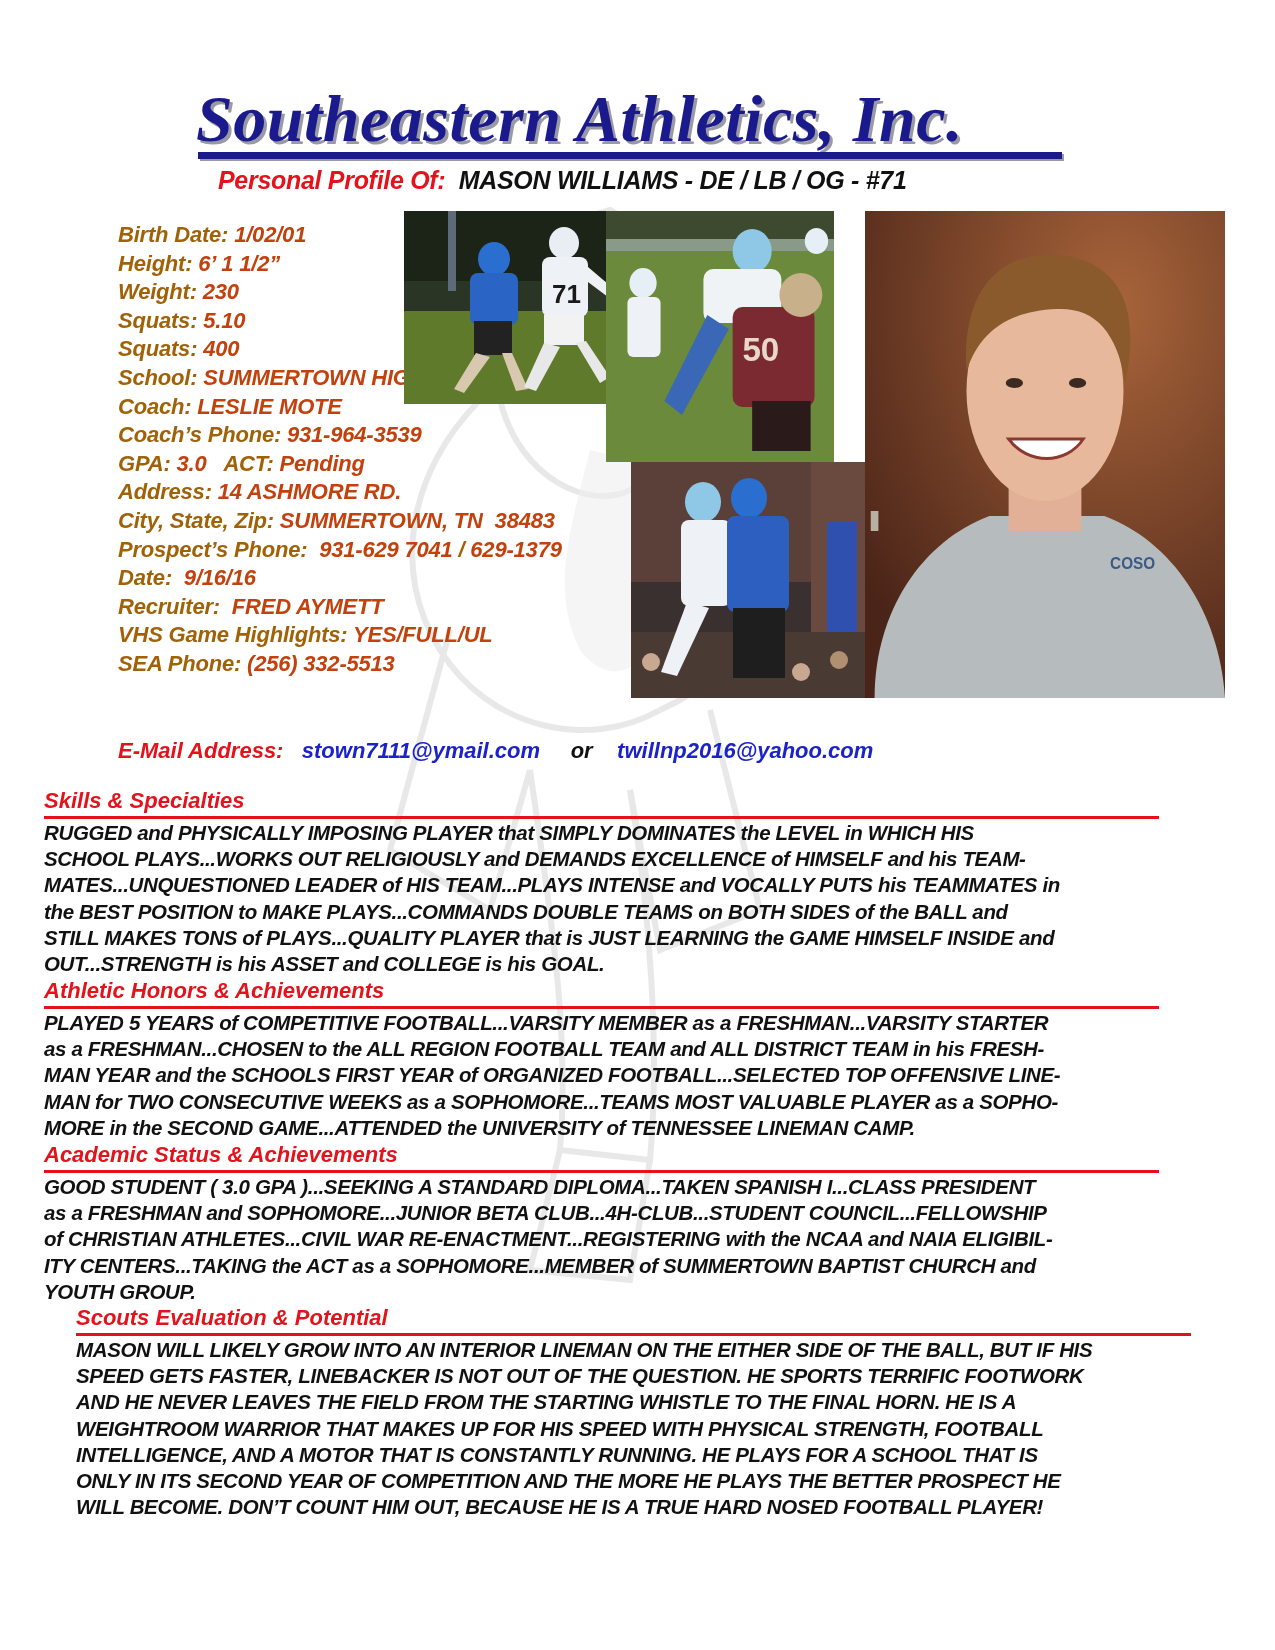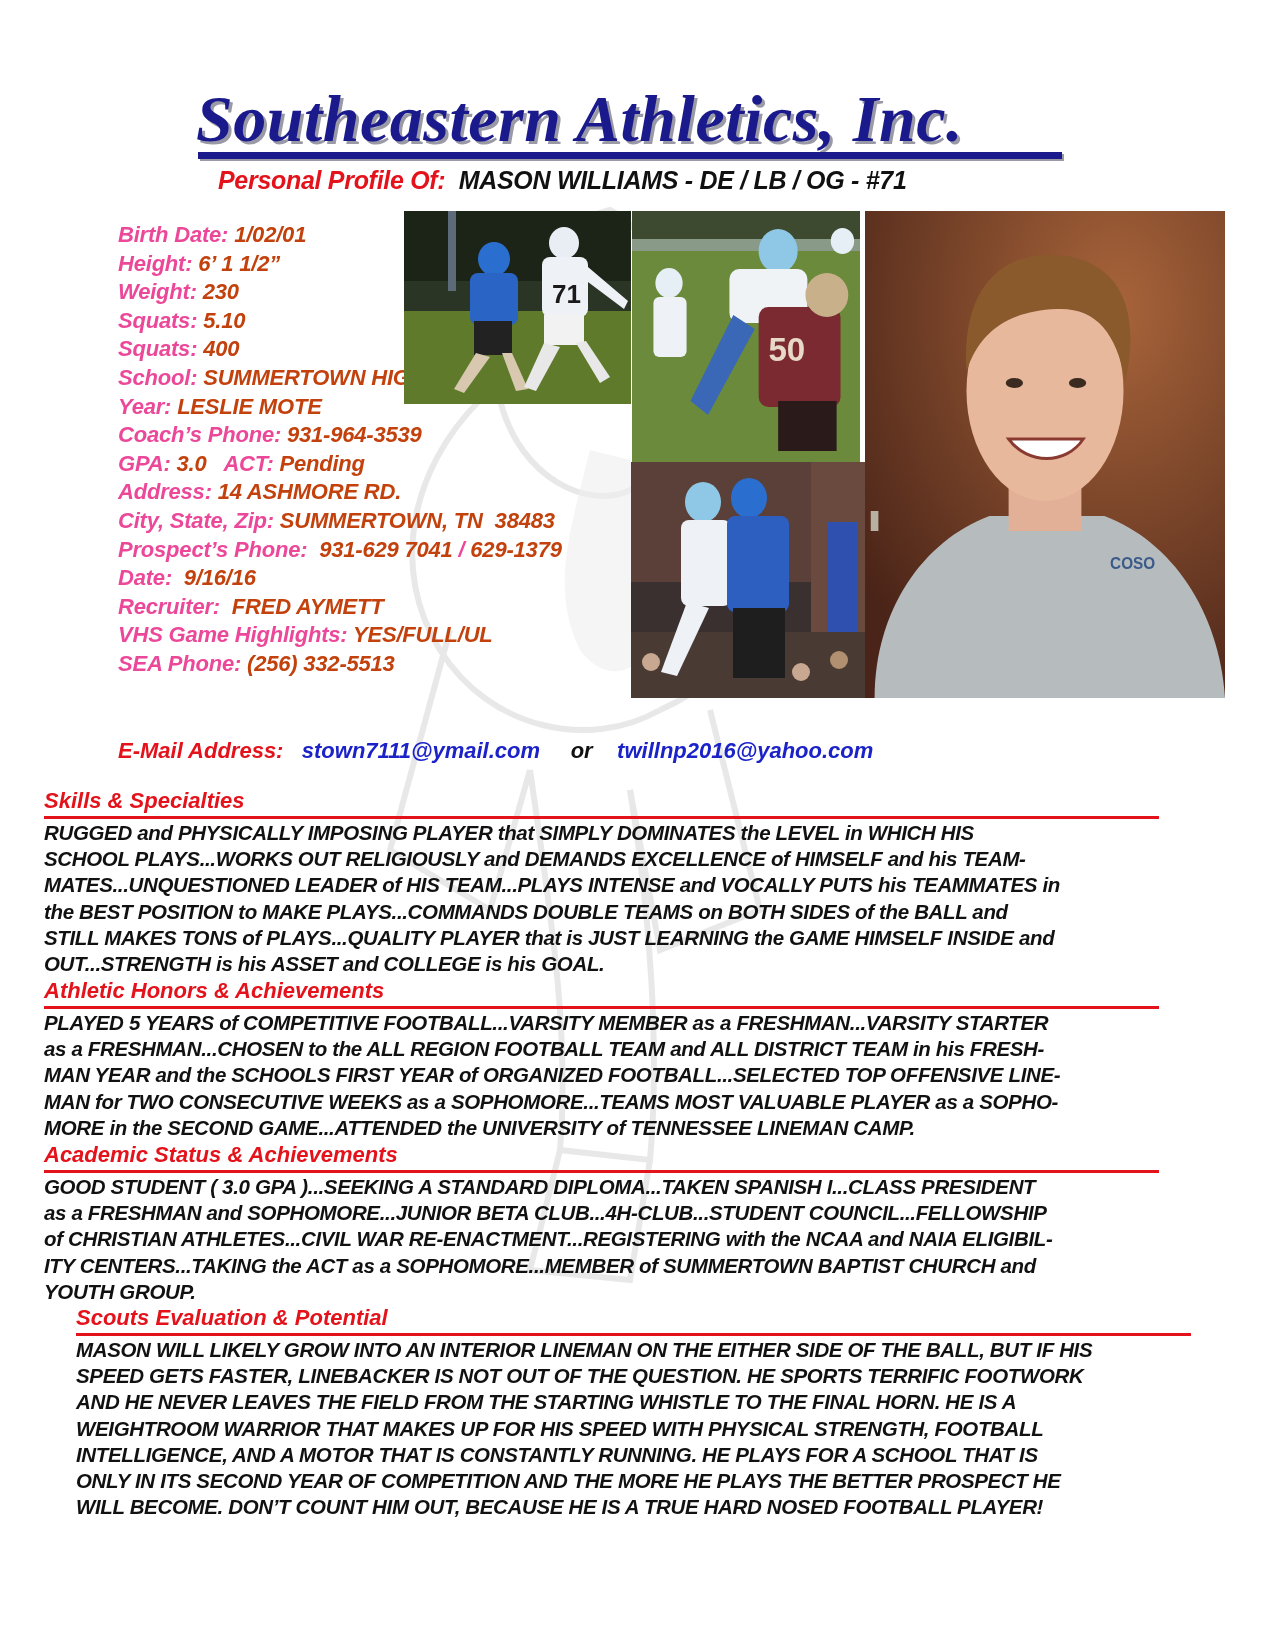--- a/index.html
+++ b/index.html
@@ -14,21 +14,21 @@
   .brand-rule { position: absolute; left: 198px; top: 152px; width: 864px; height: 7px;
                 background: #1a1a8c; box-shadow: 2px 2px 0 #9a9aa6; }
   .subtitle { position: absolute; left: 218px; top: 154px; font-size: 25px; font-weight: bold;
               font-style: italic; white-space: nowrap; letter-spacing: -0.3px; margin-top: 12px; }
   .red { color: #e3121b; }
   .blk { color: #111111; }
   .blue { color: #1b23c8; }
   .facts { position: absolute; left: 118px; top: 221px; width: 560px; }
   .fact { font-size: 22px; font-weight: bold; font-style: italic; line-height: 28.6px;
           white-space: nowrap; letter-spacing: -0.2px; }
-  .fact .lbl { color: #ec4899; }
+  .fact .lbl { color: #a16207; }
   .fact .val { color: #c2410c; }
   .email-row { position: absolute; left: 118px; top: 738px; font-size: 22px; font-weight: bold;
                font-style: italic; white-space: nowrap; }
   .photo { position: absolute; overflow: hidden; }
   .photo svg { width: 100%; height: 100%; display: block; }
   .section { position: absolute; left: 44px; width: 1120px; }
   .sec-head { font-size: 22px; font-weight: bold; font-style: italic; color: #e3121b;
               line-height: 30px; white-space: nowrap; }
   .sec-rule { height: 3px; background: #e3121b; width: 1115px; margin-top: 0px; }
   .sec-body { font-size: 20.5px; font-weight: bold; font-style: italic; color: #111111;
@@ -62,21 +62,21 @@
   <span class="blk">MASON WILLIAMS - DE / LB / OG - #71</span>
 </div>
 
 <div class="facts">
   <div class="fact"><span class="lbl">Birth Date:</span><span class="val"> 1/02/01</span></div>
   <div class="fact"><span class="lbl">Height:</span><span class="val">  6’ 1 1/2”</span></div>
   <div class="fact"><span class="lbl">Weight:</span><span class="val"> 230</span></div>
   <div class="fact"><span class="lbl">Squats:</span><span class="val">  5.10</span></div>
   <div class="fact"><span class="lbl">Squats:</span><span class="val"> 400</span></div>
   <div class="fact"><span class="lbl">School:</span><span class="val"> SUMMERTOWN HIGH SCHOOL</span></div>
-  <div class="fact"><span class="lbl">Year:</span><span class="val">  LESLIE MOTE</span></div>
+  <div class="fact"><span class="lbl">Coach:</span><span class="val">  LESLIE MOTE</span></div>
   <div class="fact"><span class="lbl">Coach’s Phone:</span><span class="val">  931-964-3539</span></div>
   <div class="fact"><span class="lbl">GPA:</span><span class="val" style="white-space:pre"> 3.0   </span><span class="lbl">ACT:</span><span class="val"> Pending</span></div>
   <div class="fact"><span class="lbl">Address:</span><span class="val">  14 ASHMORE RD.</span></div>
   <div class="fact"><span class="lbl">City, State, Zip:</span><span class="val" style="white-space:pre"> SUMMERTOWN, TN  38483</span></div>
   <div class="fact"><span class="lbl">Prospect’s Phone:</span><span class="val" style="white-space:pre">  931-629 7041 </span><span class="lbl">/</span><span class="val"> 629-1379</span></div>
   <div class="fact"><span class="lbl">Date:</span><span class="val" style="white-space:pre">  9/16/16</span></div>
   <div class="fact"><span class="lbl">Recruiter:</span><span class="val" style="white-space:pre">  FRED AYMETT</span></div>
   <div class="fact"><span class="lbl">VHS Game Highlights:</span><span class="val"> YES/FULL/UL</span></div>
   <div class="fact"><span class="lbl">SEA Phone:</span><span class="val"> (256) 332-5513</span></div>
 </div>
@@ -102,21 +102,21 @@
     <ellipse cx="160" cy="32" rx="15" ry="16" fill="#e8eef4"></ellipse>
     <rect x="138" y="46" width="46" height="60" rx="8" fill="#eef2f6"></rect>
     <text x="148" y="92" font-family="Liberation Sans, sans-serif" font-size="26" font-weight="bold" fill="#1a1a1a">71</text>
     <rect x="140" y="104" width="40" height="30" fill="#f2f2f2"></rect>
     <path d="M140 132 L120 176 L132 180 L156 136 Z" fill="#e8e8e8"></path>
     <path d="M172 132 L196 172 L206 166 L182 130 Z" fill="#e8e8e8"></path>
     <path d="M184 56 L224 90 L220 98 L180 68 Z" fill="#eef2f6"></path>
   </svg>
 </div>
 
-<div class="photo" style="left:632px; top:211px; width:228px; height:251px;">
+<div class="photo" style="left:606px; top:211px; width:228px; height:251px;">
   <svg viewBox="0 0 234 251" preserveAspectRatio="none">
     <rect width="234" height="251" fill="#6b8a3c"></rect>
     <rect width="234" height="30" fill="#3d4a30"></rect>
     <rect y="28" width="234" height="12" fill="#8a9a88"></rect>
     <ellipse cx="38" cy="72" rx="14" ry="15" fill="#e6eef6"></ellipse>
     <rect x="22" y="86" width="34" height="60" rx="6" fill="#eef2f6"></rect>
     <ellipse cx="150" cy="40" rx="20" ry="22" fill="#8fc8e6"></ellipse>
     <rect x="100" y="58" width="80" height="54" rx="10" fill="#f0f3f6"></rect>
     <path d="M104 104 L60 190 L78 204 L126 118 Z" fill="#3a68b6"></path>
     <rect x="130" y="96" width="84" height="100" rx="10" fill="#7a2a30"></rect>

